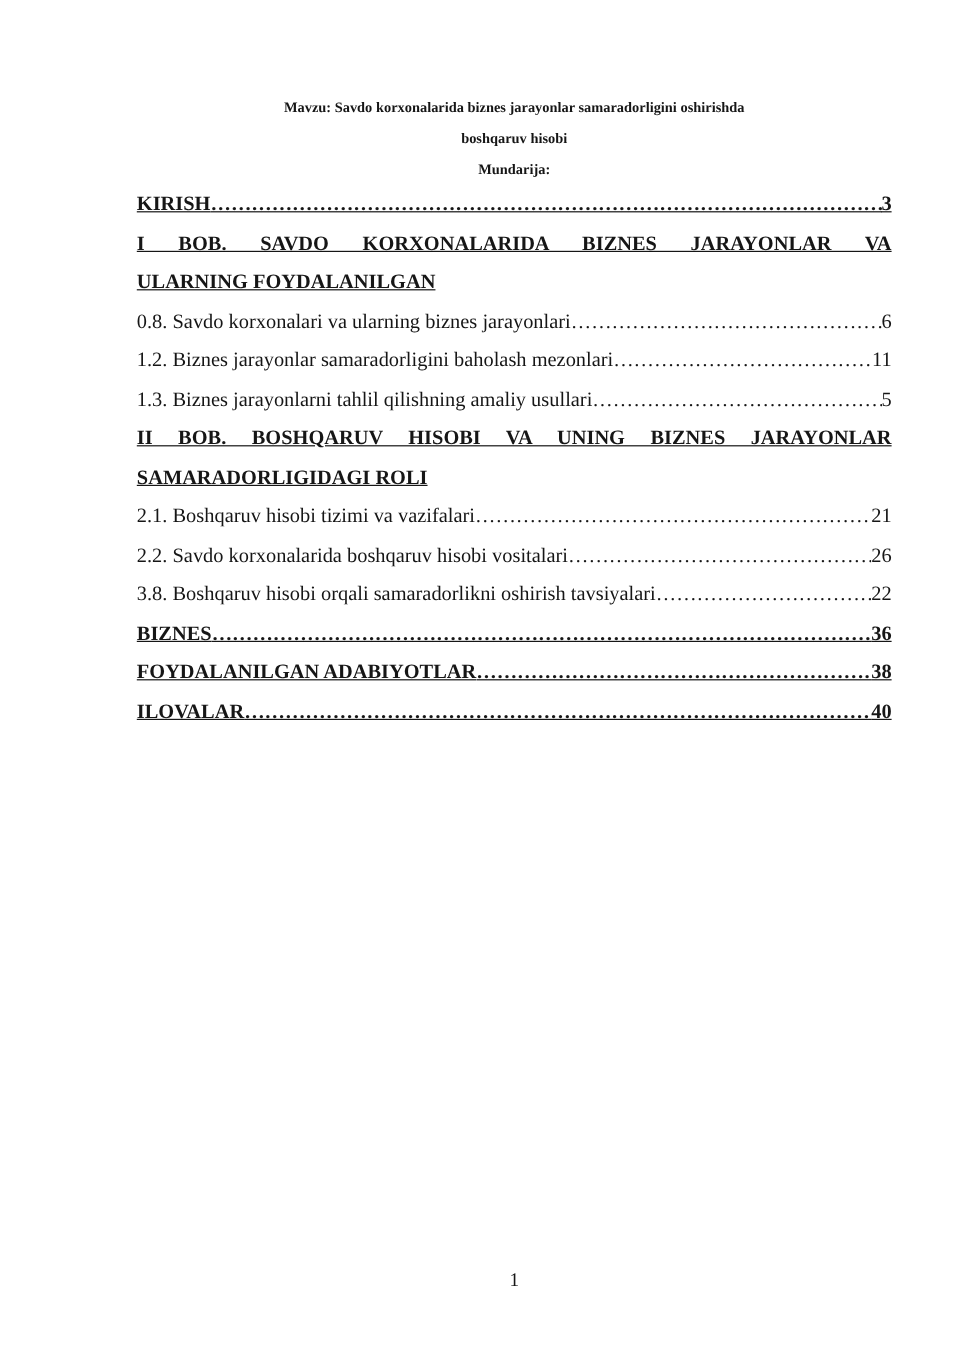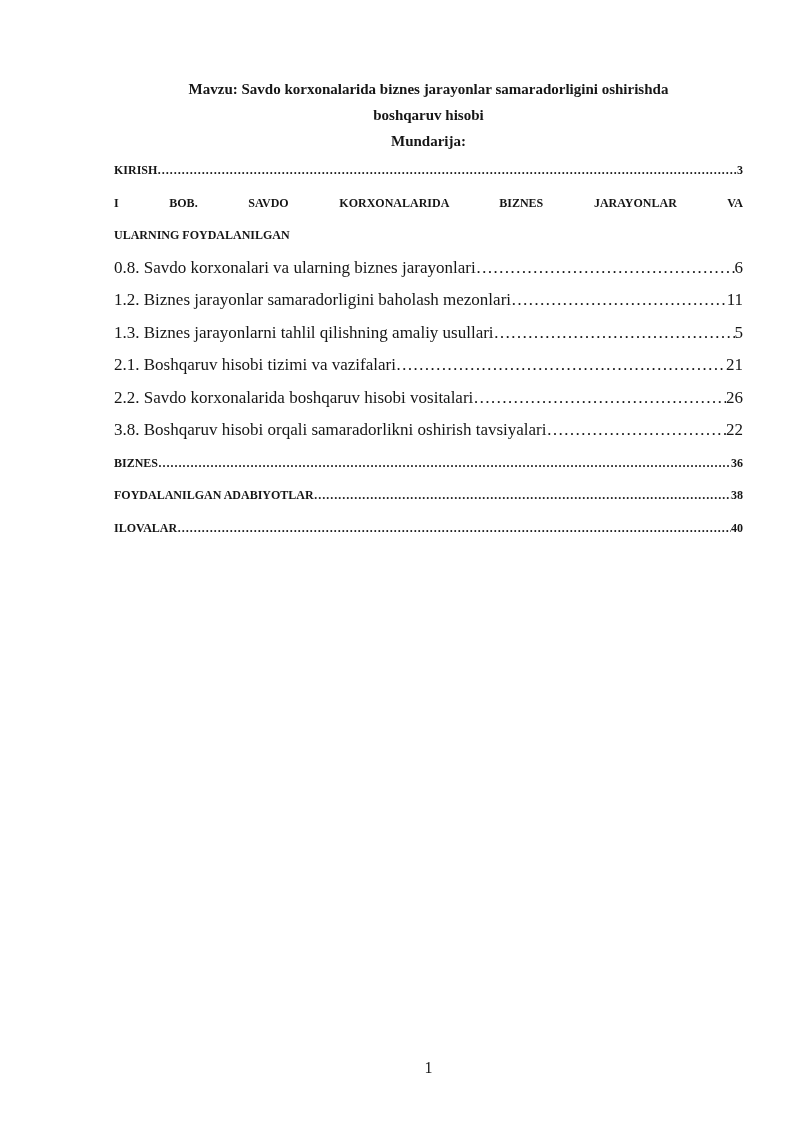--- a/index.html
+++ b/index.html
@@ -15,41 +15,41 @@
   .page {
     position: absolute;
     top: 0; left: 0;
     width: 800px;
     height: 1131px;
     padding: 76px 57px 0 114px;
     box-sizing: border-box;
   }
   .title-block {
     font-weight: bold;
-    font-size: 15px;
+    font-size: 12px;
     line-height: 26px;
     text-align: center;
   }
   .title-line { white-space: nowrap; }
   .toc {
     font-size: 17px;
     line-height: 32.5px;
   }
   .toc-row {
     display: flex;
     align-items: baseline;
   }
   .toc-row .label { white-space: nowrap; }
   .toc-row .leader {
     flex: 1 1 auto;
     overflow: hidden;
     white-space: nowrap;
   }
   .toc-row .page-num { white-space: nowrap; }
-  .toc-row.bold, .chapter { font-weight: bold; font-size: 12px; }
+  .toc-row.bold, .chapter { font-weight: bold; font-size: 17px; text-decoration: underline; }
   .chapter .jline {
     text-align: justify;
     text-align-last: justify;
   }
   .chapter .lline { text-align: left; }
   .footer-num {
     position: absolute;
     top: 1058px;
     left: 114px;
     width: 629px;
@@ -87,20 +87,24 @@
       <div class="toc-row">
         <span class="label">1.2. Biznes jarayonlar samaradorligini baholash mezonlari</span>
         <span class="leader">……………………………………………………………………………………………………………………………………………………………………………………………………………………</span>
         <span class="page-num">11</span>
       </div>
       <div class="toc-row">
         <span class="label">1.3. Biznes jarayonlarni tahlil qilishning amaliy usullari</span>
         <span class="leader">……………………………………………………………………………………………………………………………………………………………………………………………………………………</span>
         <span class="page-num">5</span>
       </div>
+      <div class="chapter">
+        <div class="jline">II BOB. BOSHQARUV HISOBI VA UNING BIZNES JARAYONLAR</div>
+        <div class="lline">SAMARADORLIGIDAGI ROLI</div>
+      </div>
       <div class="toc-row">
         <span class="label">2.1. Boshqaruv hisobi tizimi va vazifalari</span>
         <span class="leader">……………………………………………………………………………………………………………………………………………………………………………………………………………………</span>
         <span class="page-num">21</span>
       </div>
       <div class="toc-row">
         <span class="label">2.2. Savdo korxonalarida boshqaruv hisobi vositalari</span>
         <span class="leader">……………………………………………………………………………………………………………………………………………………………………………………………………………………</span>
         <span class="page-num">26</span>
       </div>

